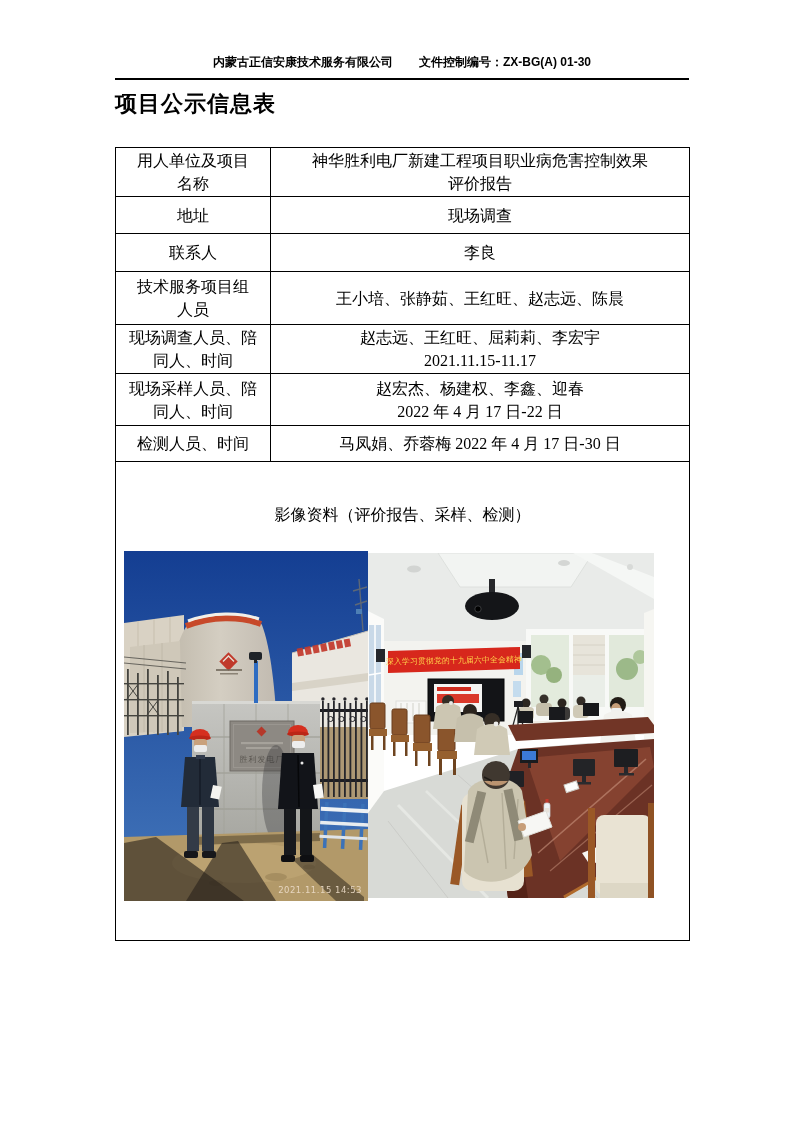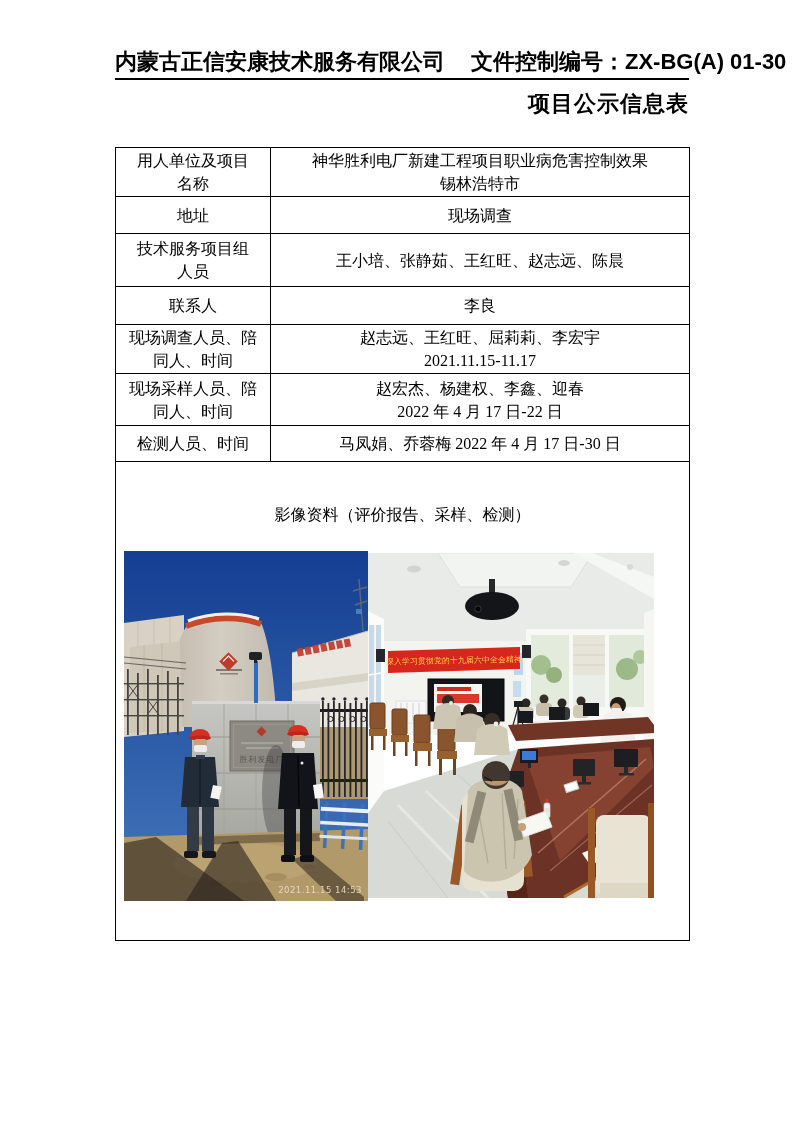--- a/index.html
+++ b/index.html
@@ -11,28 +11,28 @@
     font-family:"Liberation Serif","DejaVu Serif",serif;
     color:#000;
     box-sizing:border-box;
     padding-top:50px;
     overflow:hidden;
   }
   .content{width:574px;margin:0 auto 0 115px;}
   .doc-header{
     text-align:center;
     font-family:"Liberation Sans","DejaVu Sans",sans-serif;
-    font-weight:700;font-size:22px;line-height:24px;
+    font-weight:700;font-size:12px;line-height:24px;
     white-space:nowrap;
   }
   .doc-header .company{margin-right:26px;}
   .header-rule{border:0;border-top:2.5px solid #000;margin:4px 0 0 0;}
   .doc-title{
     margin:9px 0 8px 0;
-    text-align:right;
+    text-align:left;
     font-family:"Liberation Sans","DejaVu Sans",sans-serif;
     font-weight:700;font-size:22px;line-height:30px;letter-spacing:1px;
   }
   table.info{
     border-collapse:collapse;table-layout:fixed;width:574px;margin-top:28px;
   }
   table.info td{
     border:1px solid #000;
     text-align:center;vertical-align:middle;
     font-size:16px;line-height:23px;
@@ -65,34 +65,34 @@
           <col style="width:65px">
           <col style="width:90px">
           <col style="width:419px">
         </colgroup>
 
       <tbody>
           <tr style="height:48px">
         <td colspan="2">用人单位及项目
 名称</td>
         <td>神华胜利电厂新建工程项目职业病危害控制效果
-锡林浩特市</td>
+评价报告</td>
       </tr>
       <tr style="height:37px">
         <td colspan="2">地址</td>
         <td>现场调查</td>
+      </tr>
+      <tr style="height:38px">
+        <td colspan="2">联系人</td>
+        <td>李良</td>
       </tr>
       <tr style="height:53px">
         <td colspan="2">技术服务项目组
 人员</td>
         <td>王小培、张静茹、王红旺、赵志远、陈晨</td>
-      </tr>
-      <tr style="height:38px">
-        <td colspan="2">联系人</td>
-        <td>李良</td>
       </tr>
       <tr style="height:47px">
         <td colspan="2">现场调查人员、陪
 同人、时间</td>
         <td>赵志远、王红旺、屈莉莉、李宏宇
 2021.11.15-11.17</td>
       </tr>
       <tr style="height:52px">
         <td colspan="2">现场采样人员、陪
 同人、时间</td>

